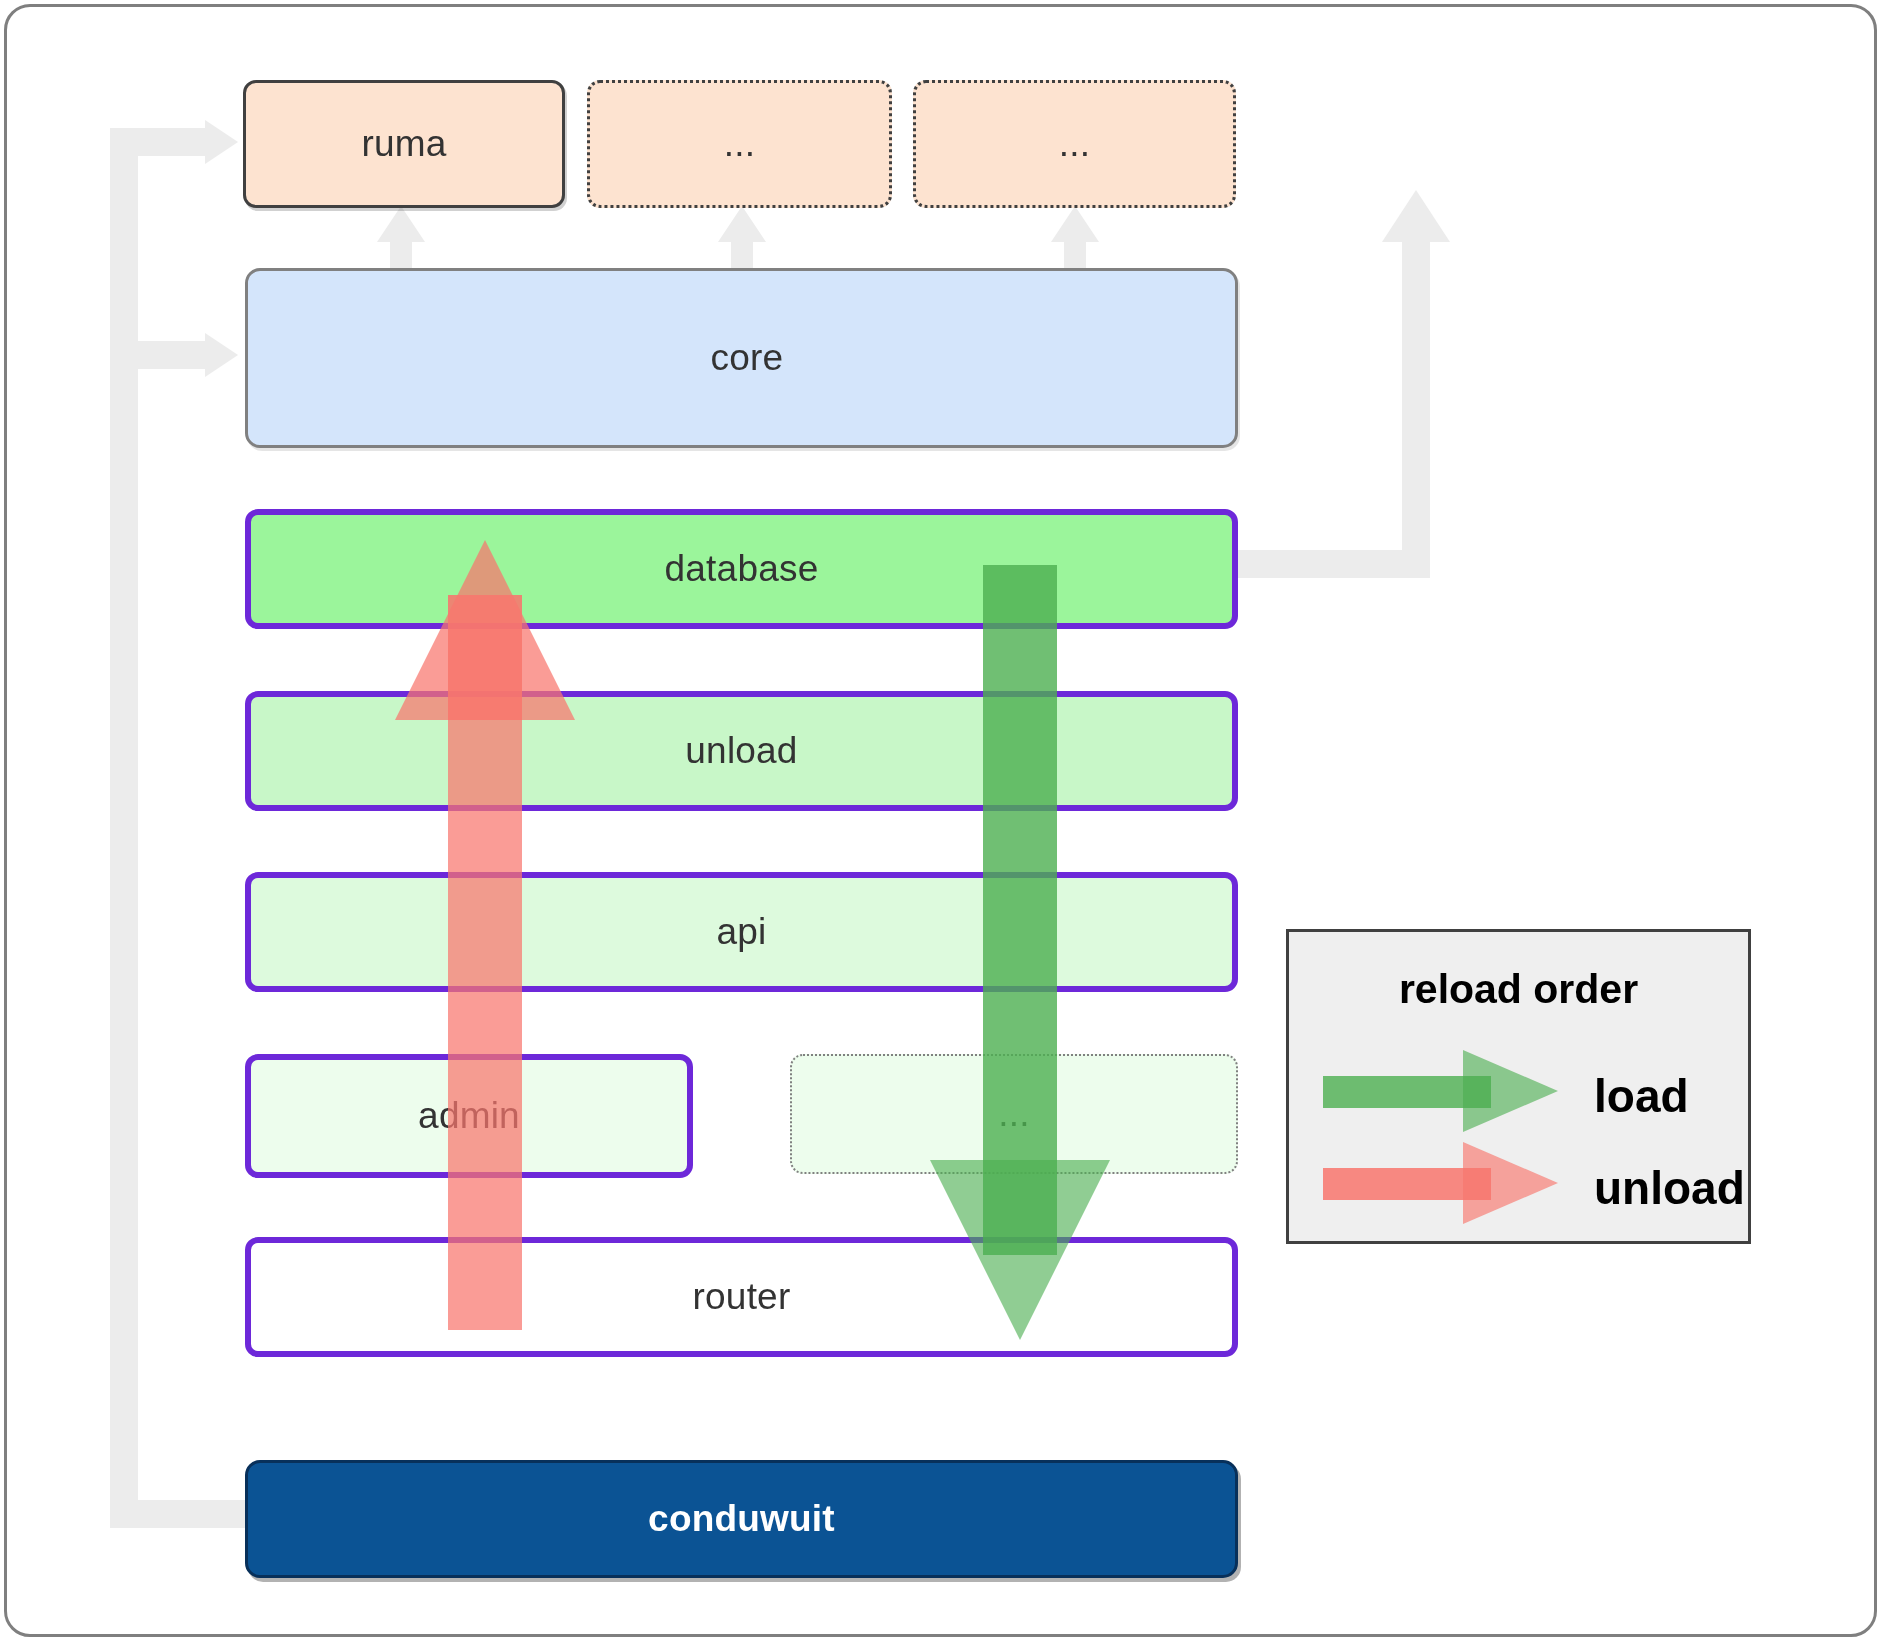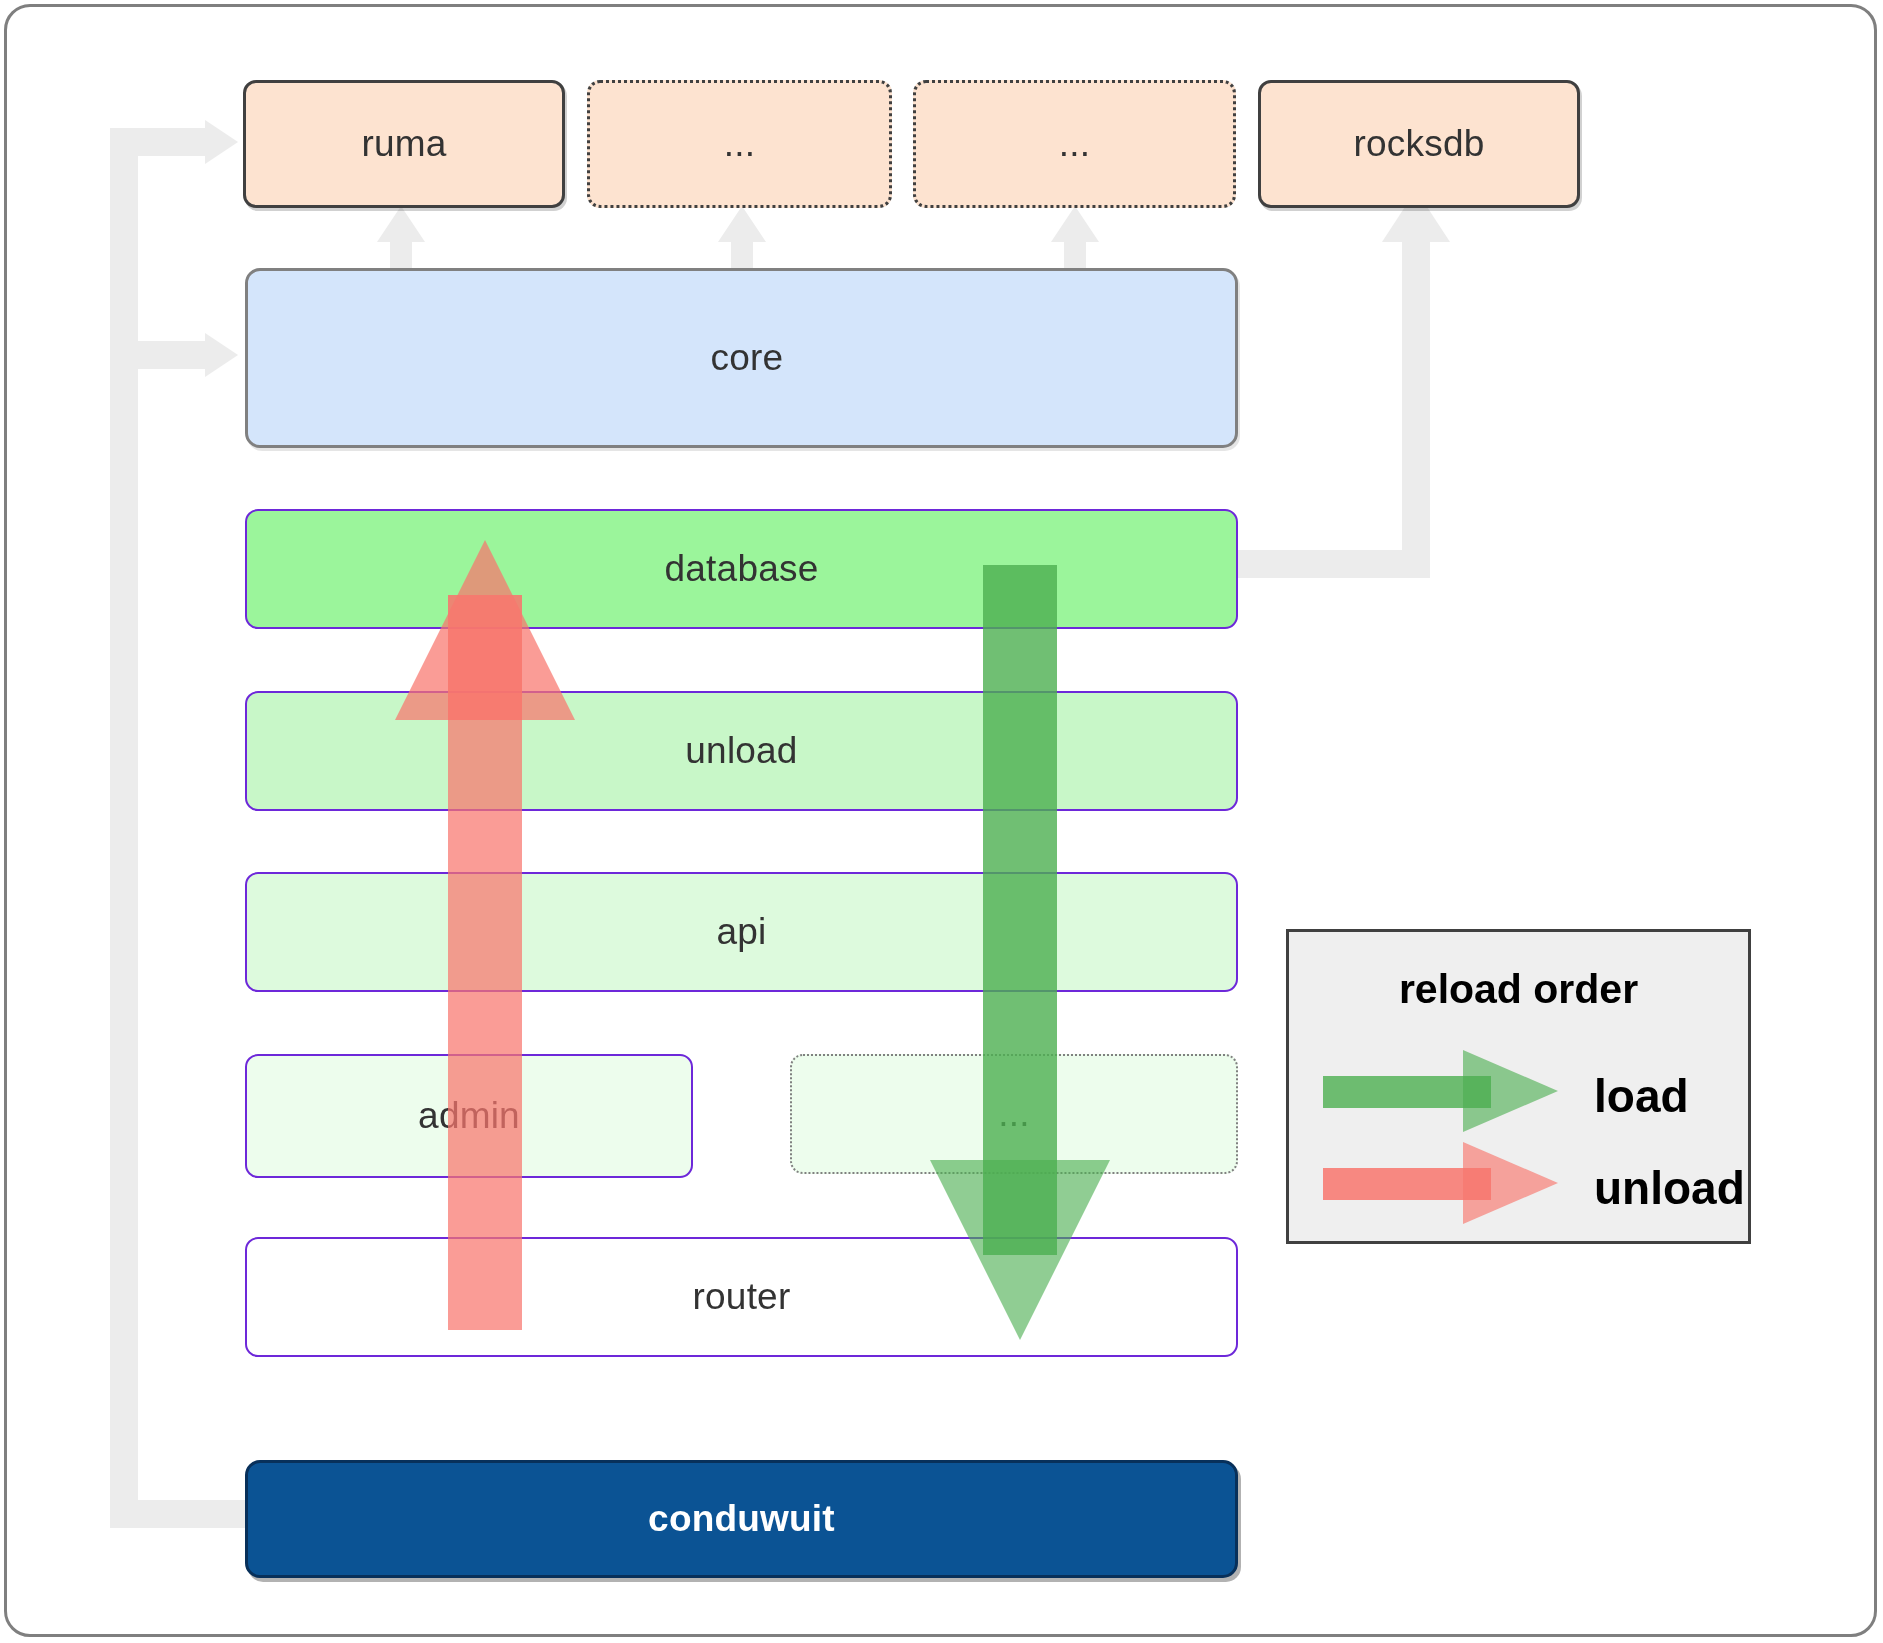--- a/index.html
+++ b/index.html
@@ -48,21 +48,21 @@
   }
 
   .core-box{
     background:#d4e5fb;
     border:3px solid #808080;
     box-shadow:2px 3px 0 rgba(0,0,0,.10);
     padding-left:11px;
   }
 
   .layer{
-    border:2px solid #6d28d9;
+    border:6px solid #6d28d9;
   }
   .layer-dotted{
     border:2px dotted #808080;
   }
 
   .root-box{
     background:#0b5394;
     border:3px solid #08305a;
     color:#ffffff;
     font-weight:bold;
@@ -131,23 +131,20 @@
   </div>
 
   <div class="box dep-dotted" style="left:587px; top:80px; width:305px; height:128px;">
     <span>...</span>
   </div>
 
   <div class="box dep-dotted" style="left:913px; top:80px; width:323px; height:128px;">
     <span>...</span>
   </div>
 
-  <div class="box dep-solid" style="left:1258px; top:80px; width:322px; height:128px;">
-    <span>rocksdb</span>
-  </div>
 
   <div class="box core-box" style="left:245px; top:268px; width:993px; height:180px; border-radius:15px;">
     <span>core</span>
   </div>
 
   <div class="box layer" style="left:245px; top:509px; width:993px; height:120px; background:#9bf59b;">
     <span>database</span>
   </div>
 
   <div class="box layer" style="left:245px; top:691px; width:993px; height:120px; background:#c8f7c8;">

